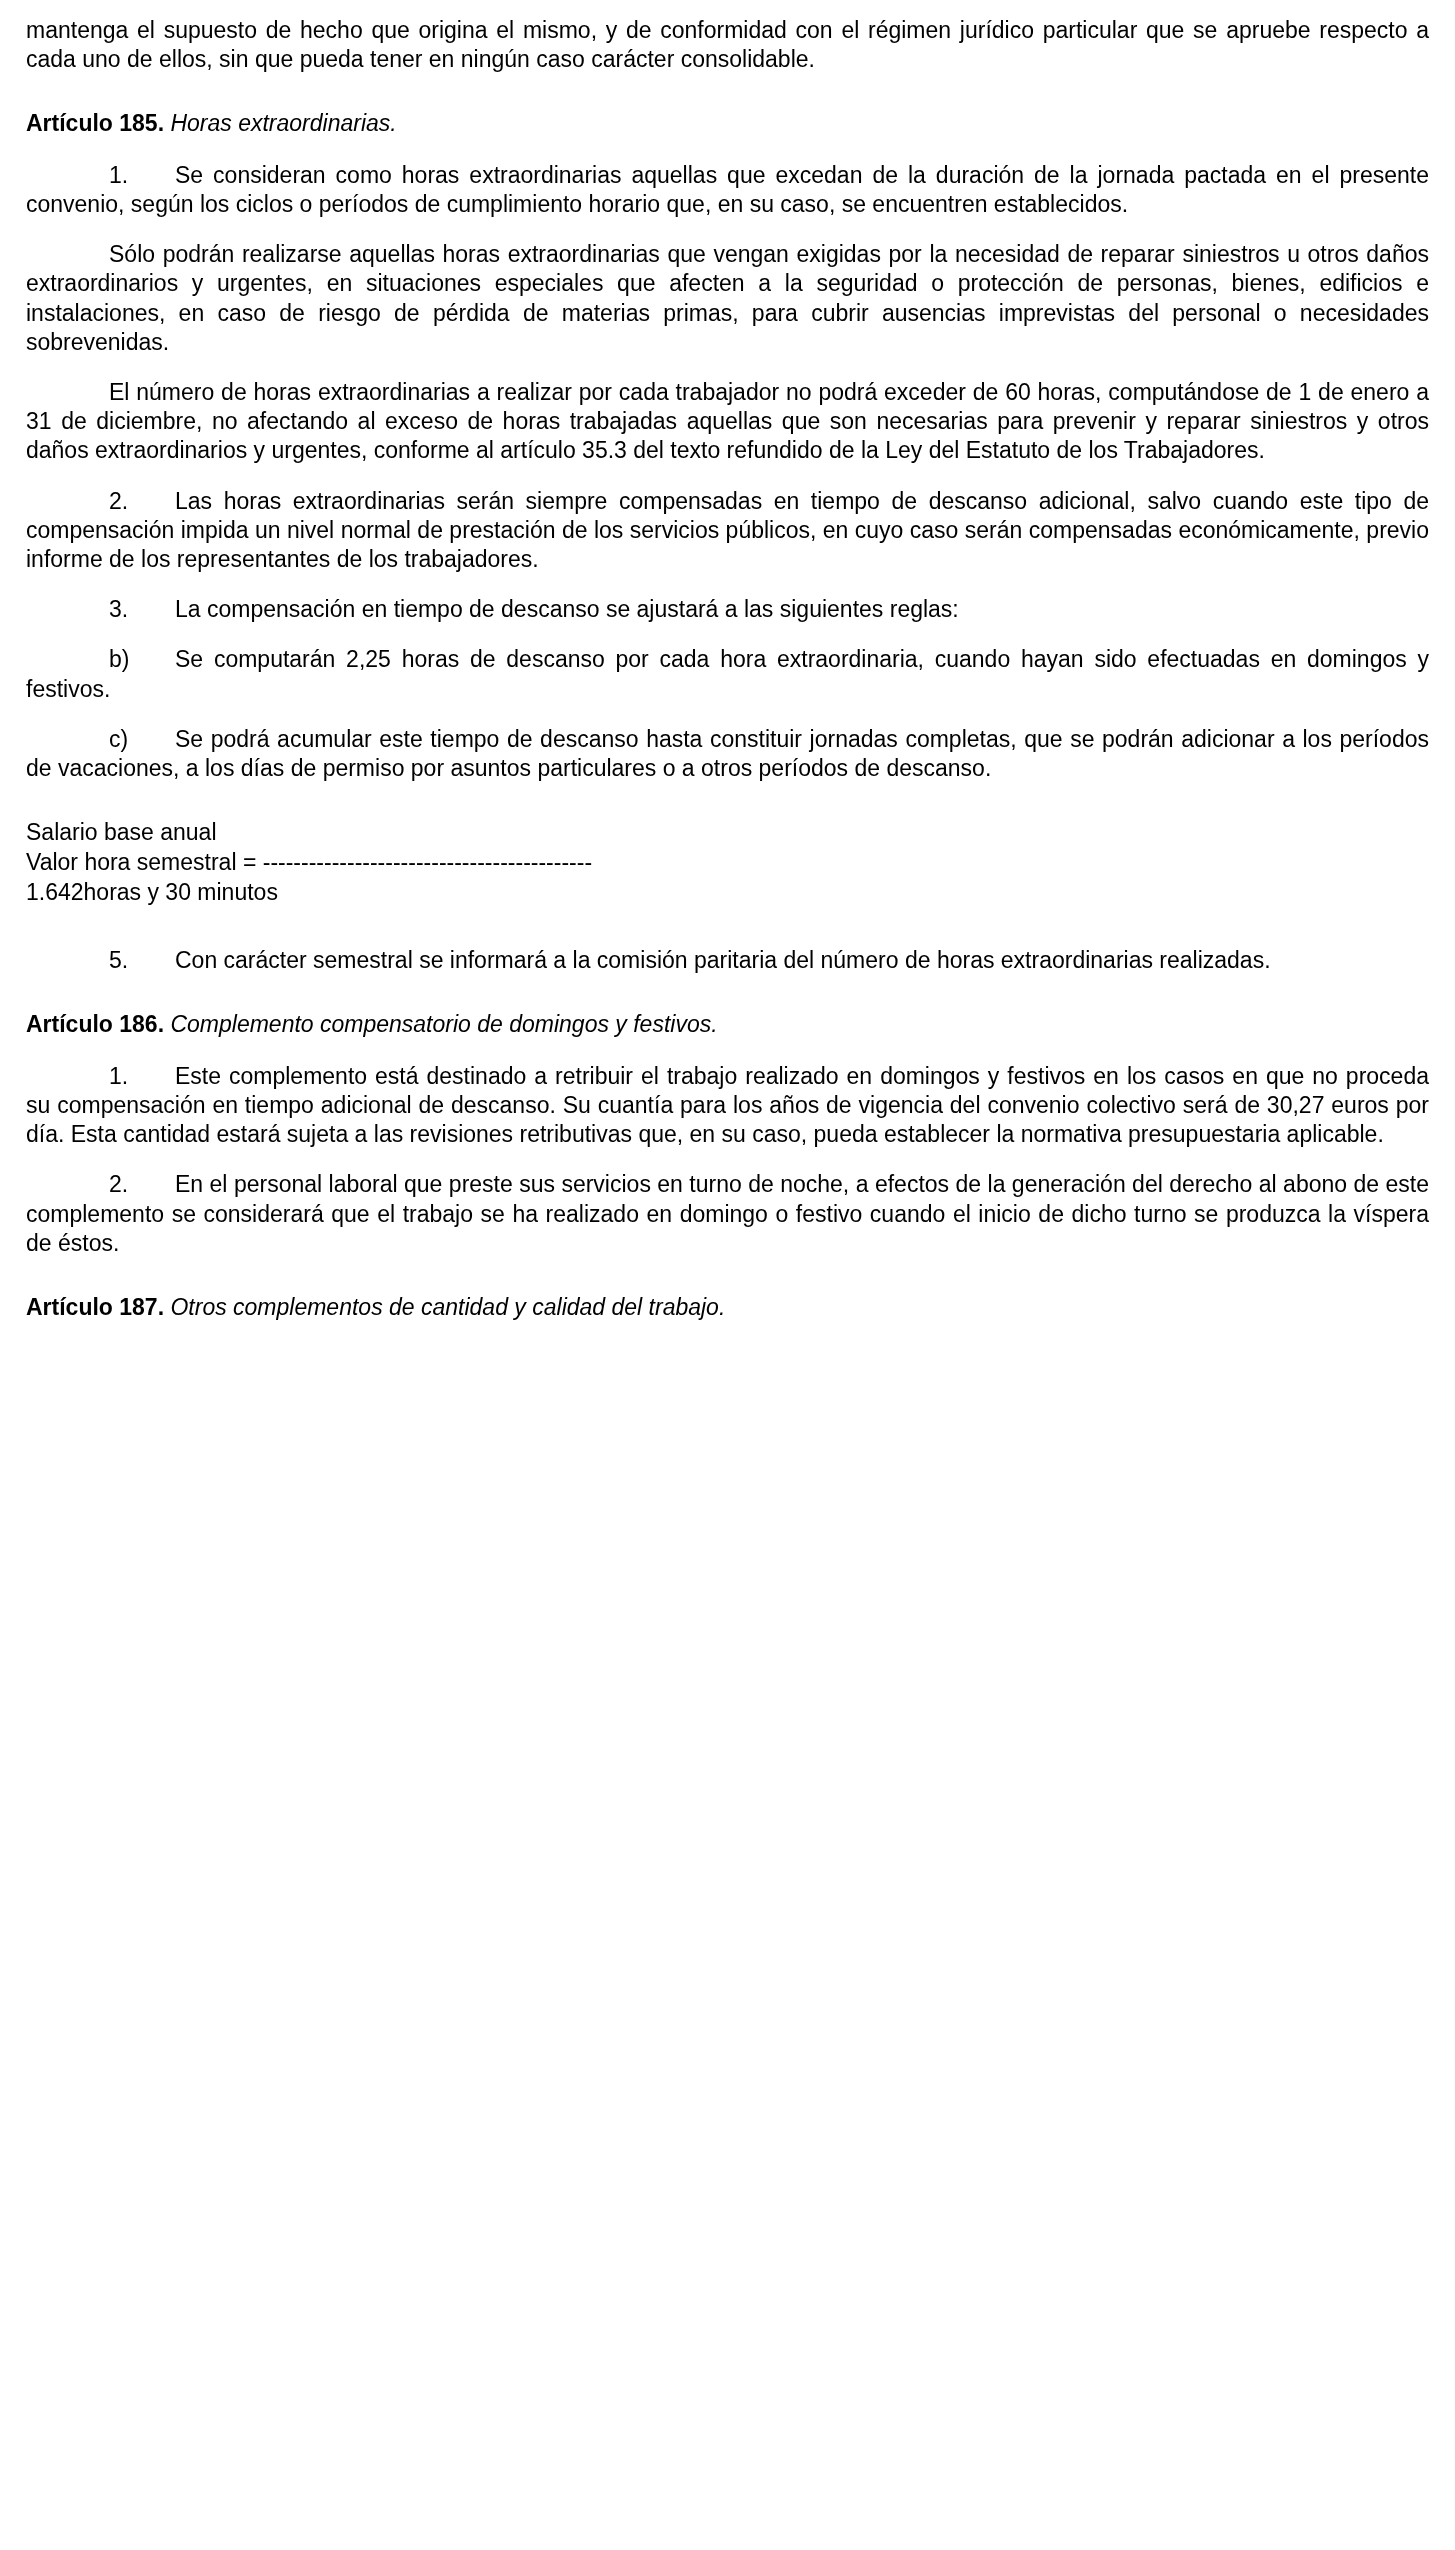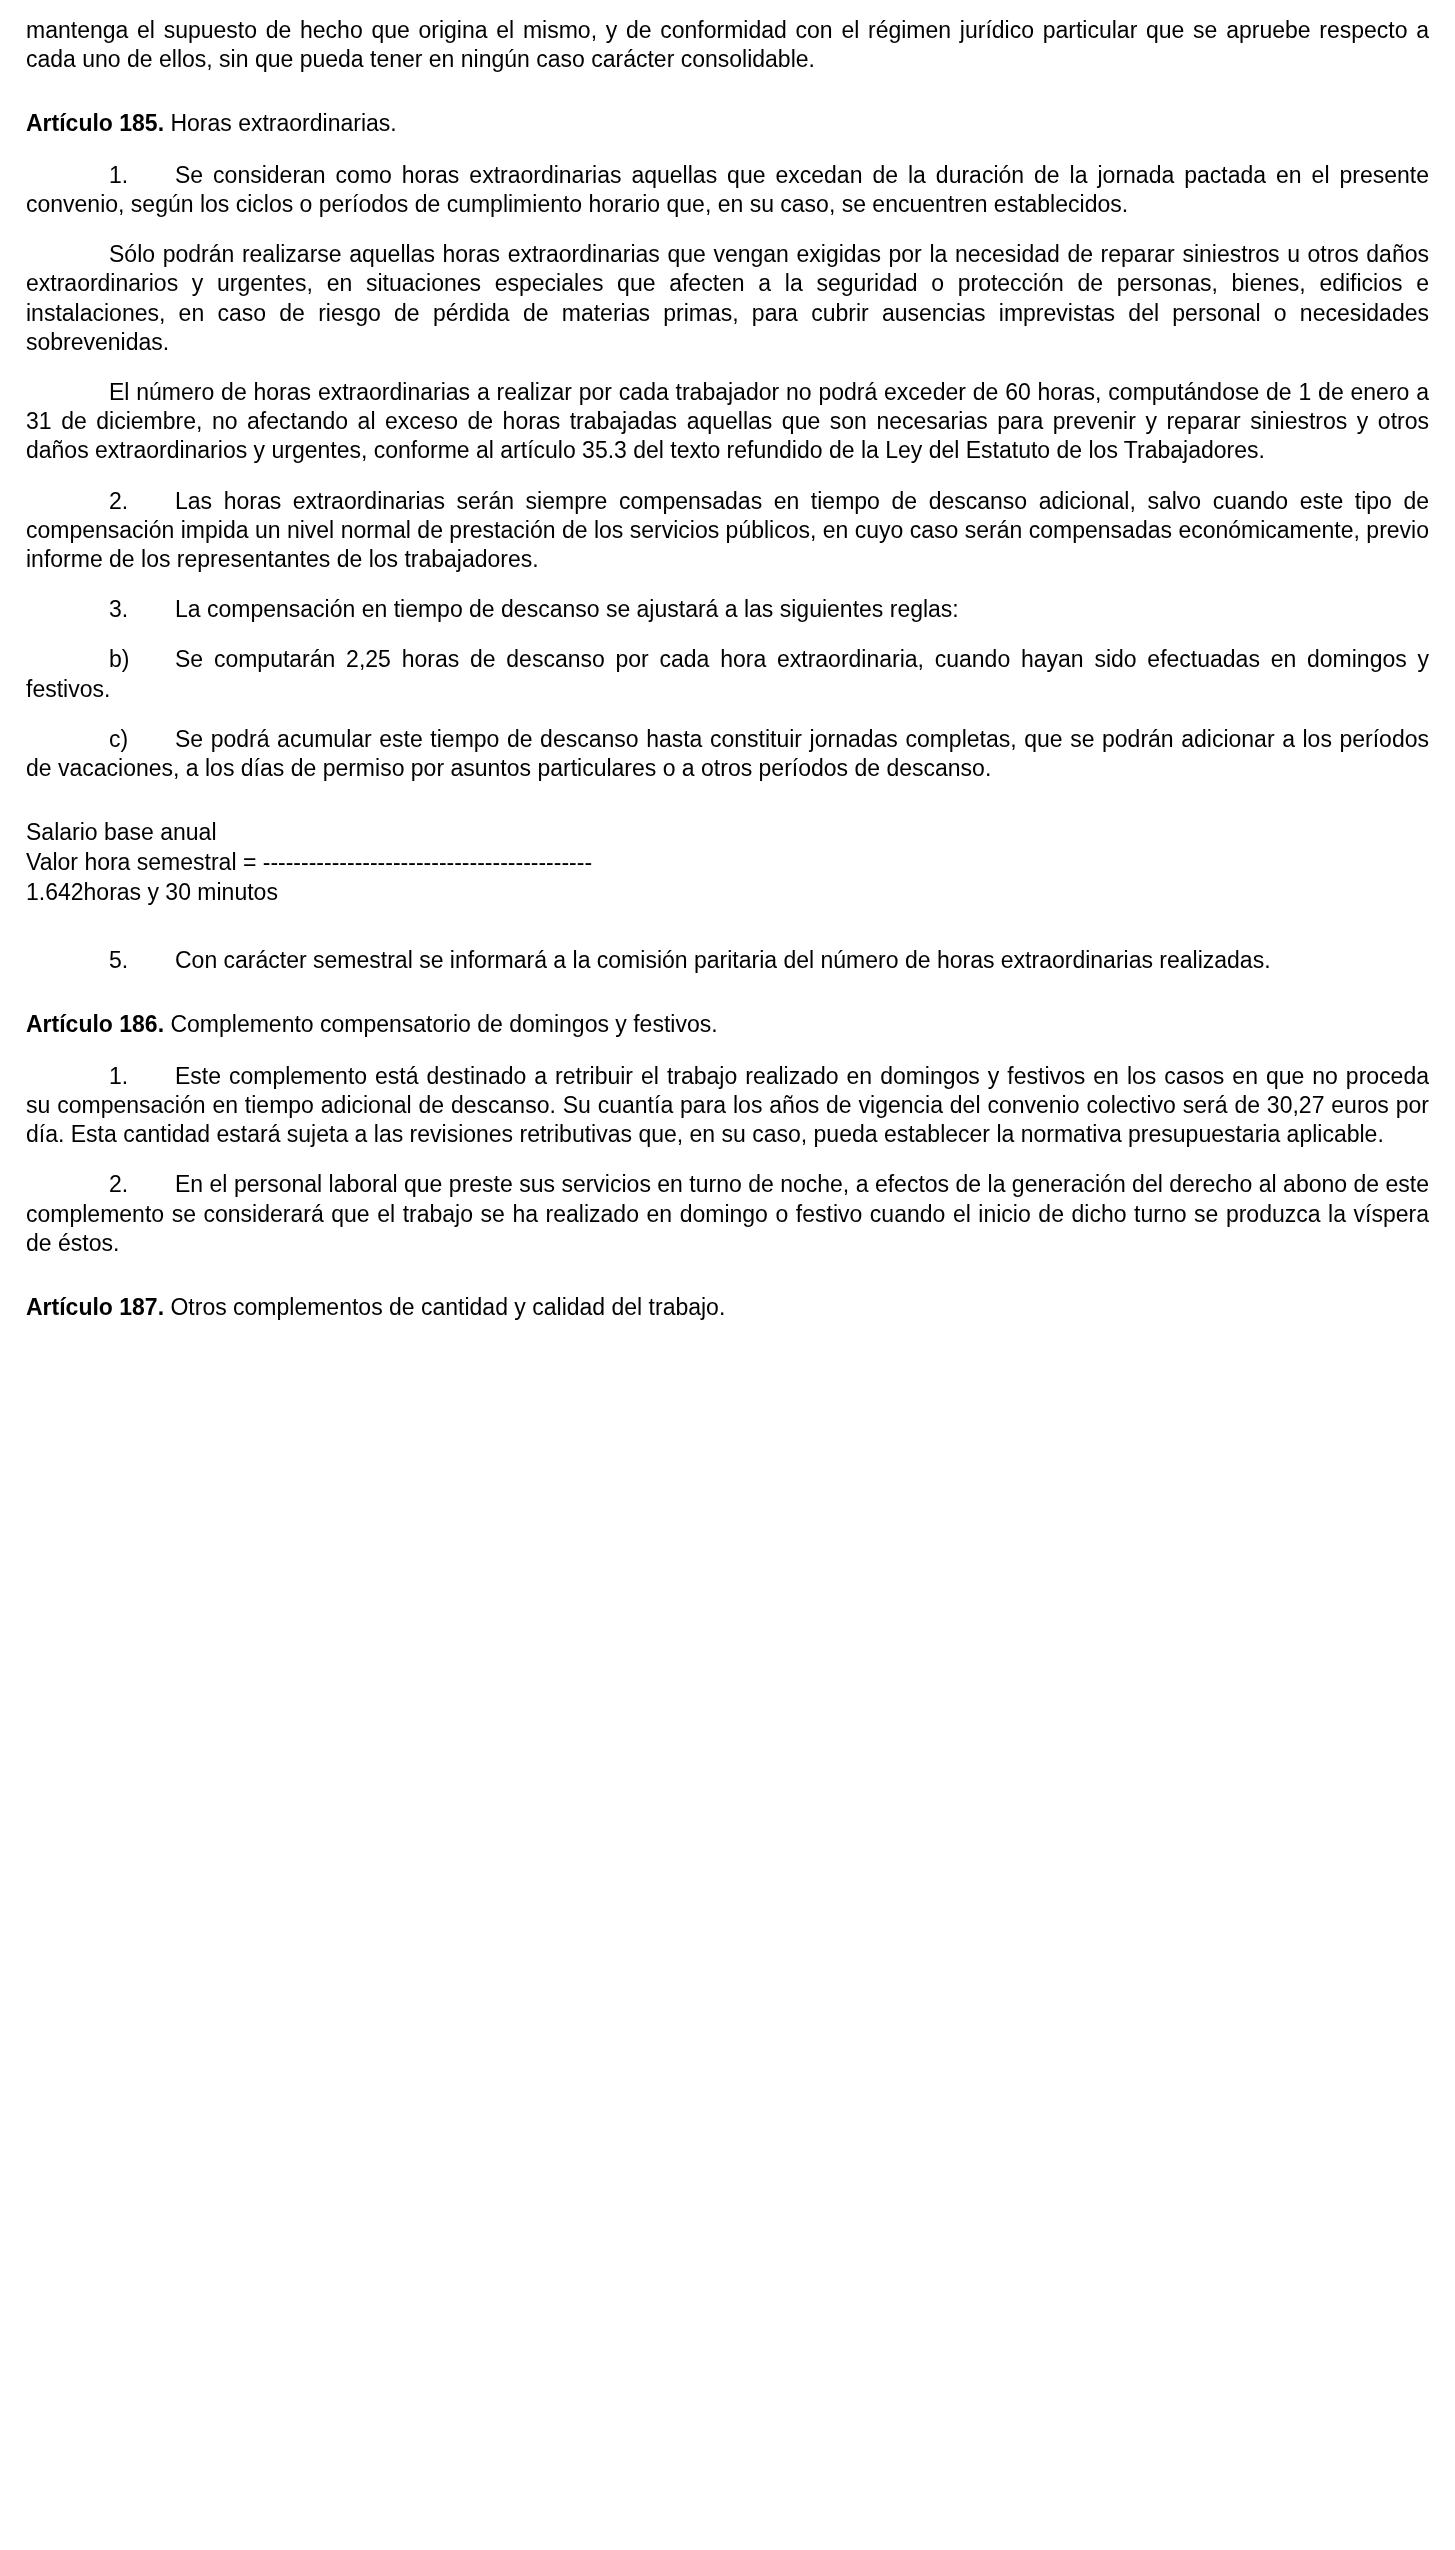--- a/index.html
+++ b/index.html
@@ -33,20 +33,21 @@
   }
   .heading {
     margin: 35px 0 22.5px 0;
     font-size: 23px;
     line-height: 1.27;
   }
   .heading .art {
     font-weight: bold;
   }
   .heading .ttl {
+    font-style: italic;
   }
   .numbered {
     text-indent: 0;
   }
   .num {
     display: inline-block;
     width: 83px;
     text-indent: 83px;
   }
   .lead {

